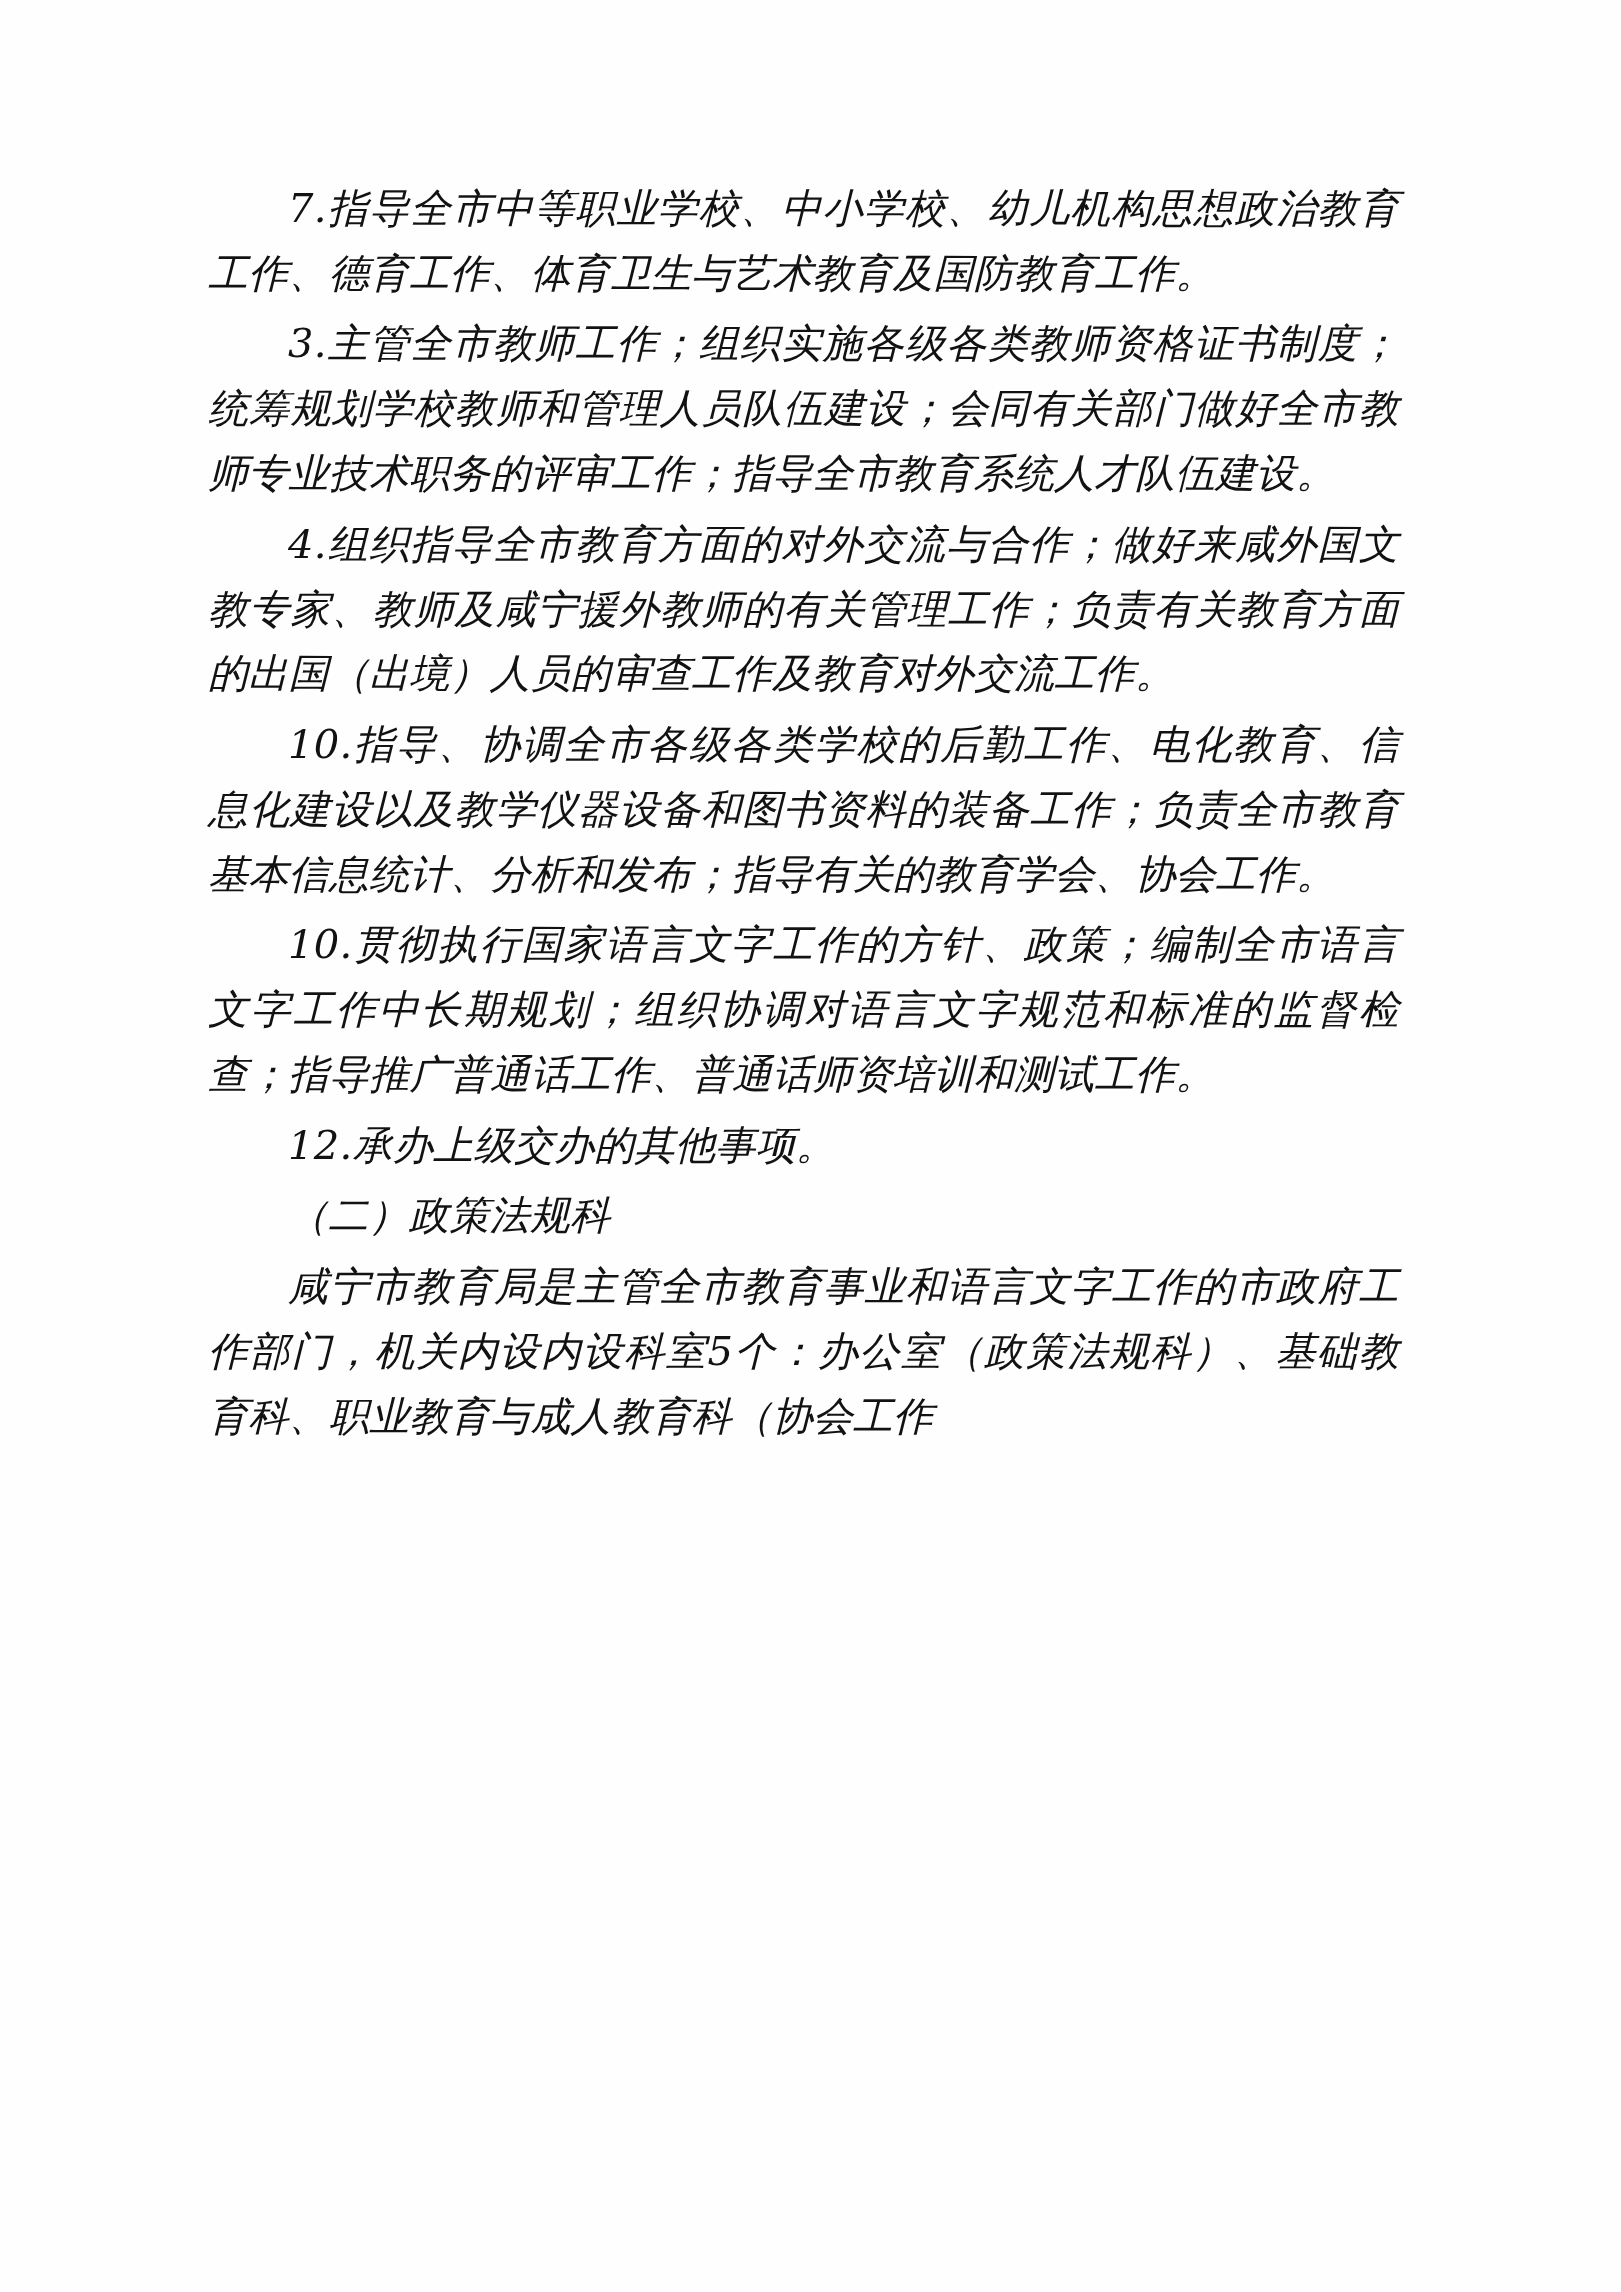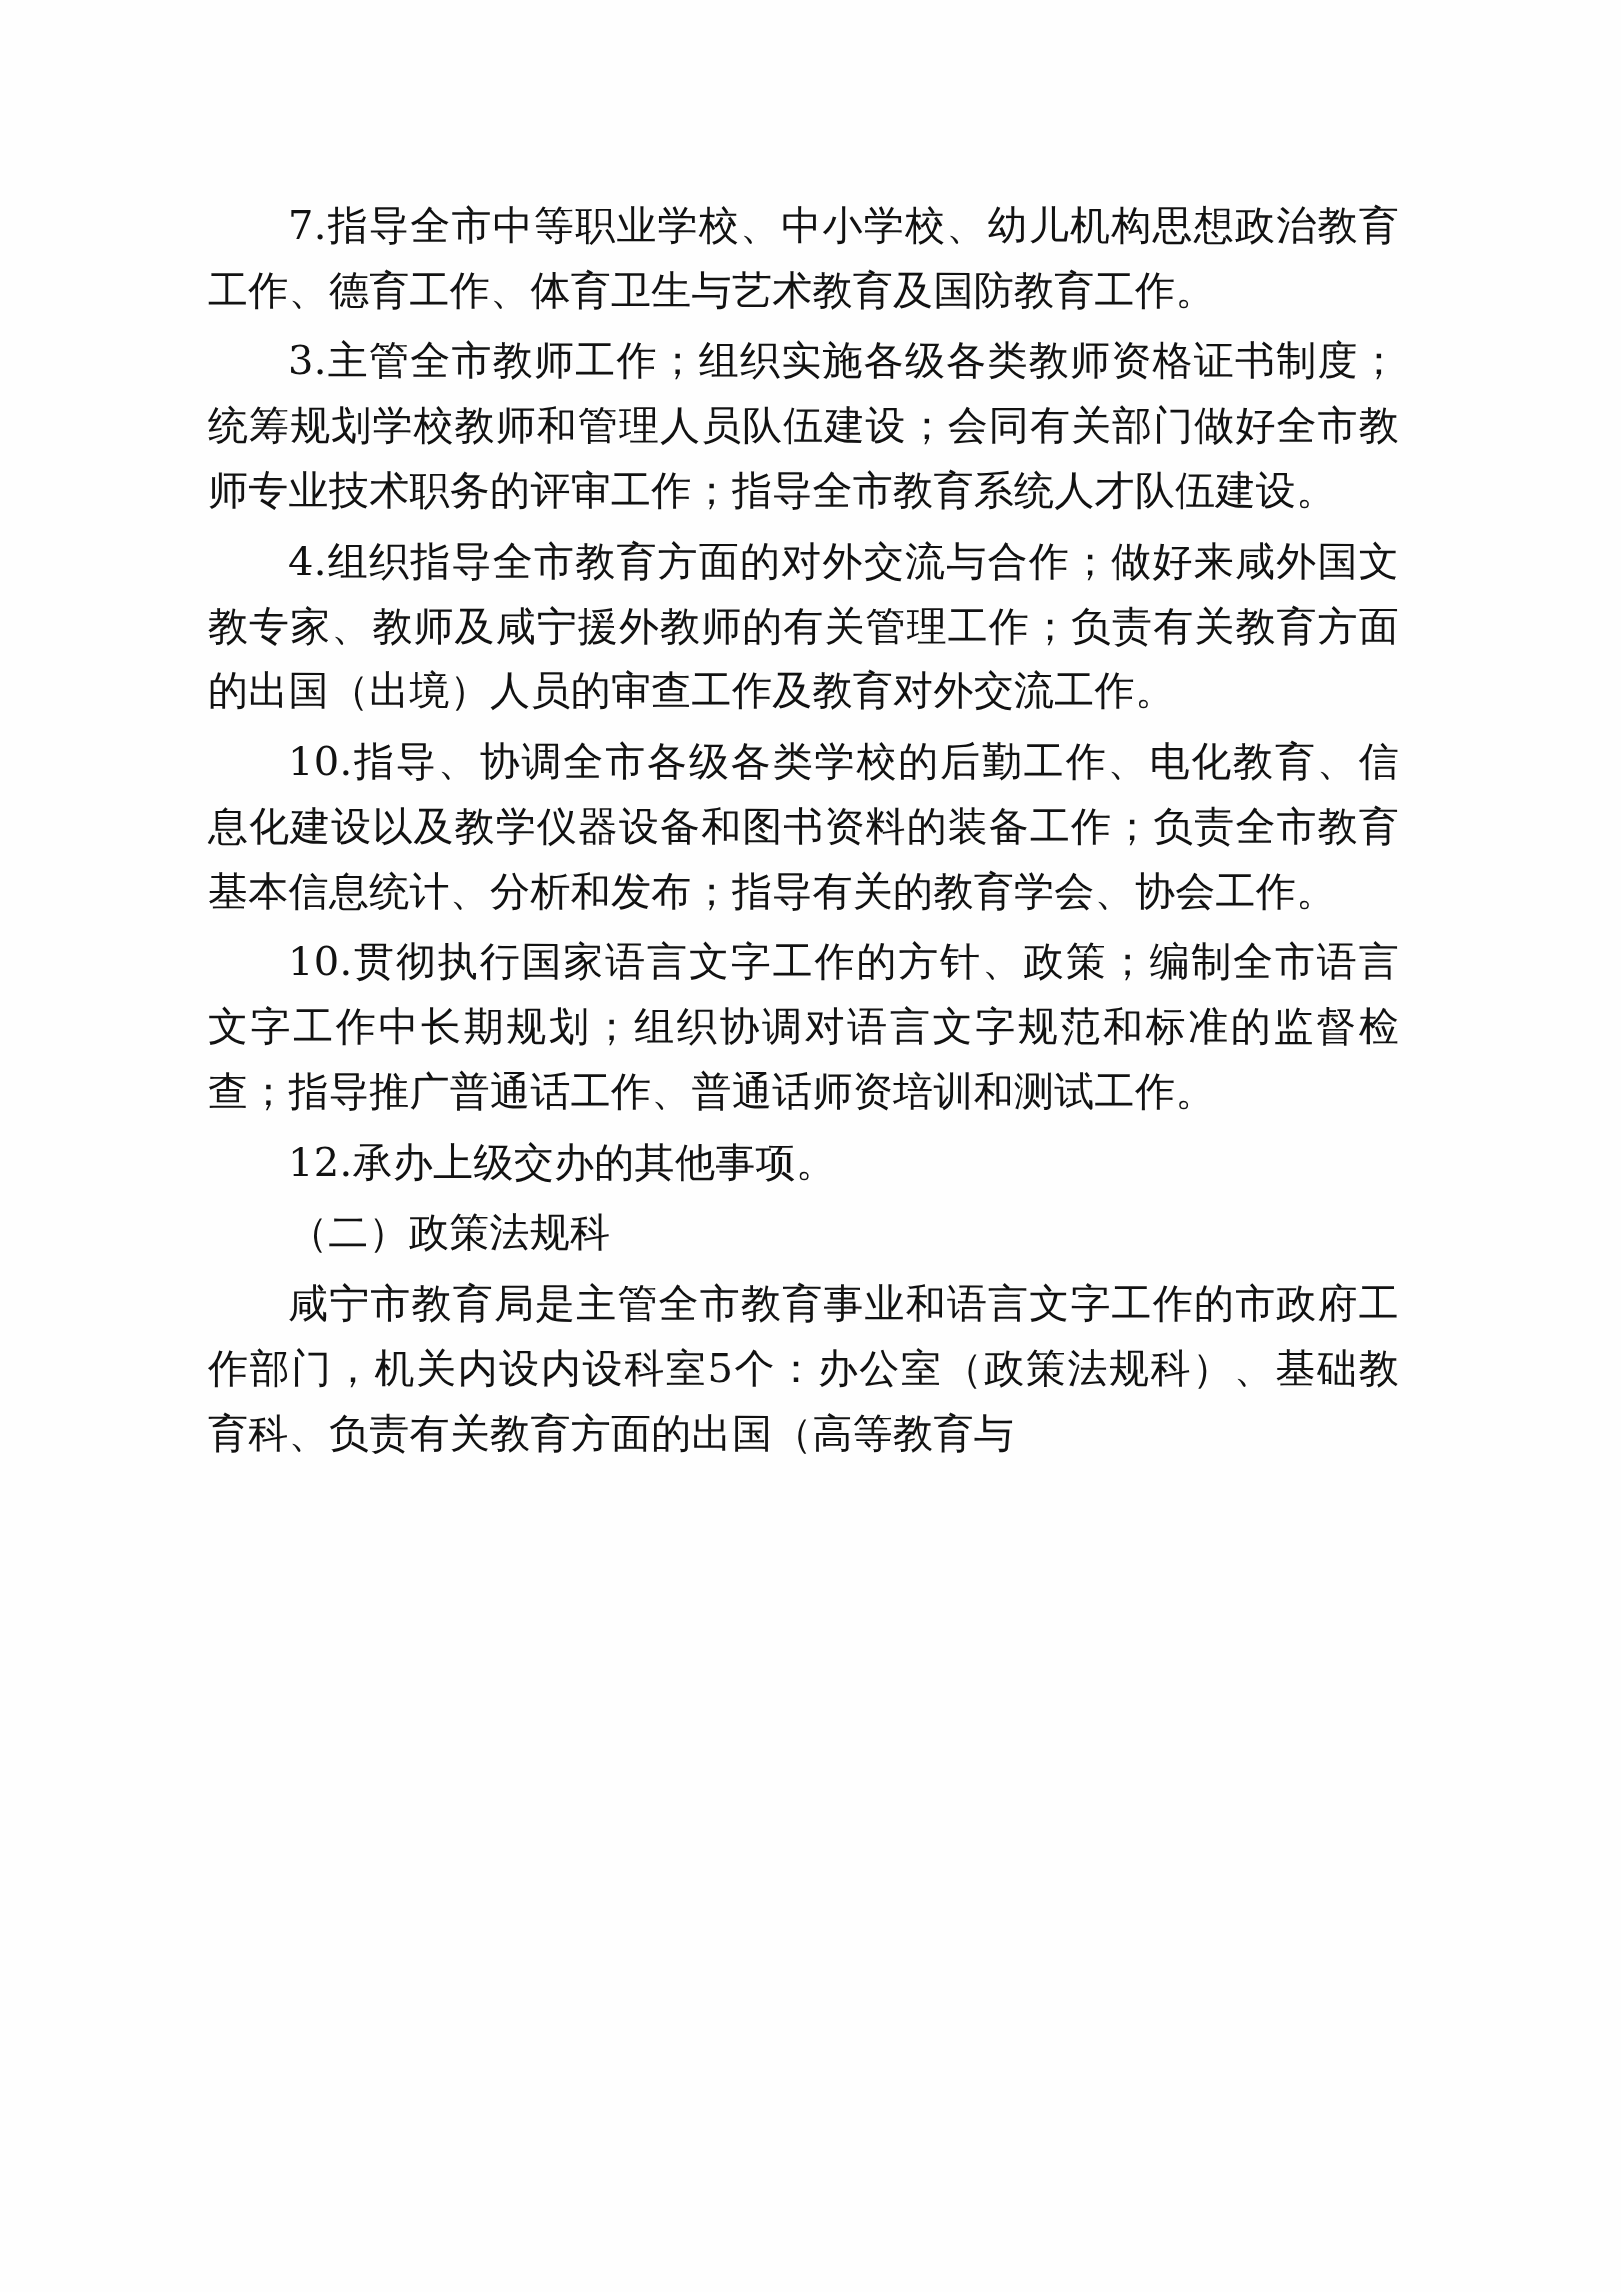--- a/index.html
+++ b/index.html
@@ -19,22 +19,23 @@
     position: absolute;
     top: 0;
     left: 0;
     width: 1621px;
     height: 2293px;
     background: #fefefe;
   }
   .content {
     position: absolute;
     left: 208px;
-    top: 193px;
+    top: 176px;
     width: 1191px;
+    font-style: italic;
   }
   .para {
     font-size: 40px;
     line-height: 1.62;
     text-align: justify;
     text-justify: inter-ideograph;
     text-indent: 2em;
     margin: 0 0 5.9px 0;
     letter-spacing: 0.3px;
     font-family: "DejaVu Serif", serif;
@@ -53,16 +54,16 @@
 
 <div class="page">
   <div class="content">
     <p class="para">7.指导全市中等职业学校、中小学校、幼儿机构思想政治教育工作、德育工作、体育卫生与艺术教育及国防教育工作。</p>
     <p class="para">3.主管全市教师工作；组织实施各级各类教师资格证书制度；统筹规划学校教师和管理人员队伍建设；会同有关部门做好全市教师专业技术职务的评审工作；指导全市教育系统人才队伍建设。</p>
     <p class="para">4.组织指导全市教育方面的对外交流与合作；做好来咸外国文教专家、教师及咸宁援外教师的有关管理工作；负责有关教育方面的出国（出境）人员的审查工作及教育对外交流工作。</p>
     <p class="para">10.指导、协调全市各级各类学校的后勤工作、电化教育、信息化建设以及教学仪器设备和图书资料的装备工作；负责全市教育基本信息统计、分析和发布；指导有关的教育学会、协会工作。</p>
     <p class="para">10.贯彻执行国家语言文字工作的方针、政策；编制全市语言文字工作中长期规划；组织协调对语言文字规范和标准的监督检查；指导推广普通话工作、普通话师资培训和测试工作。</p>
     <p class="para">12.承办上级交办的其他事项。</p>
     <p class="para heading">（二）政策法规科</p>
-    <p class="para last">咸宁市教育局是主管全市教育事业和语言文字工作的市政府工作部门，机关内设内设科室5个：办公室（政策法规科）、基础教育科、负责有关教育方面的出国（高等教育与</p>
+    <p class="para last">咸宁市教育局是主管全市教育事业和语言文字工作的市政府工作部门，机关内设内设科室5个：办公室（政策法规科）、基础教育科、职业教育与成人教育科（协会工作</p>
   </div>
 </div>
 
 
 </body></html>

